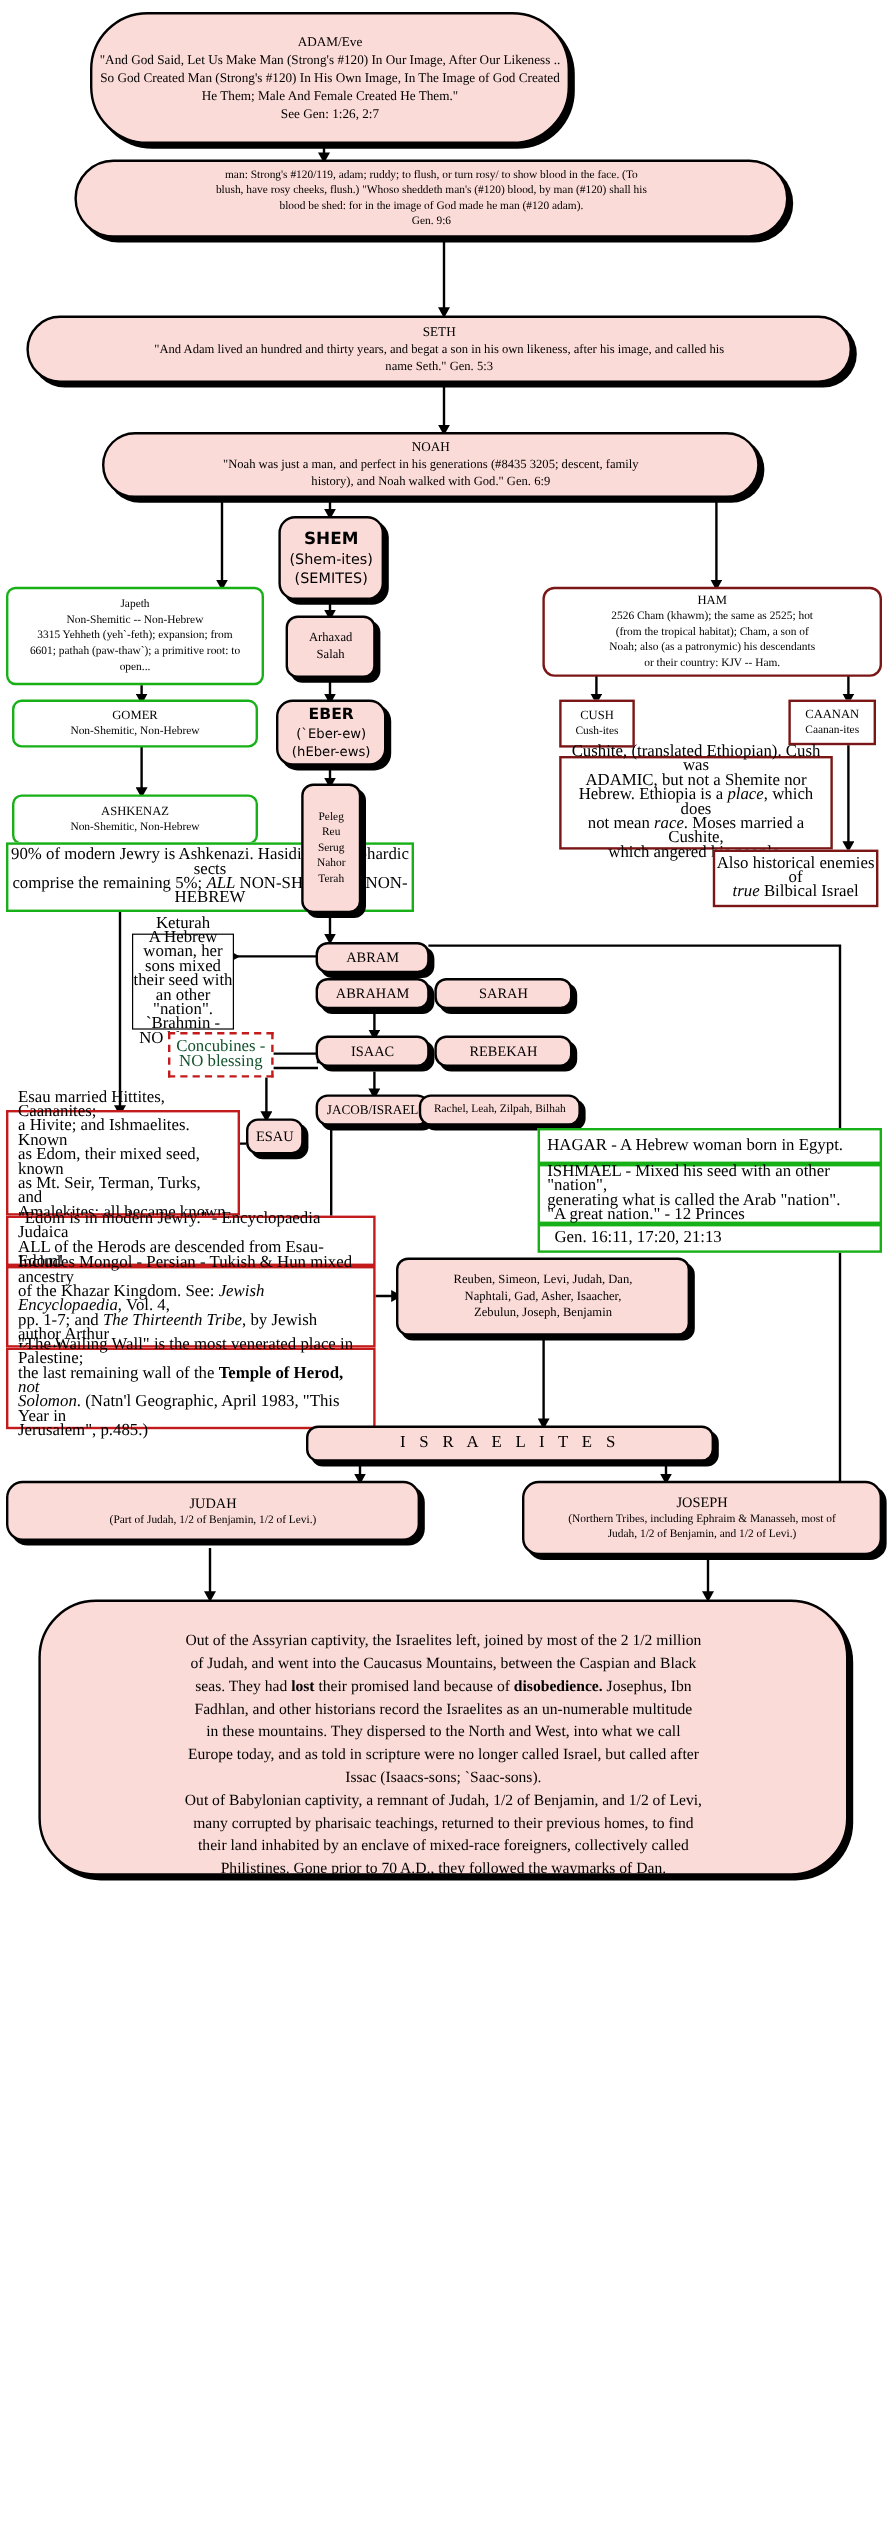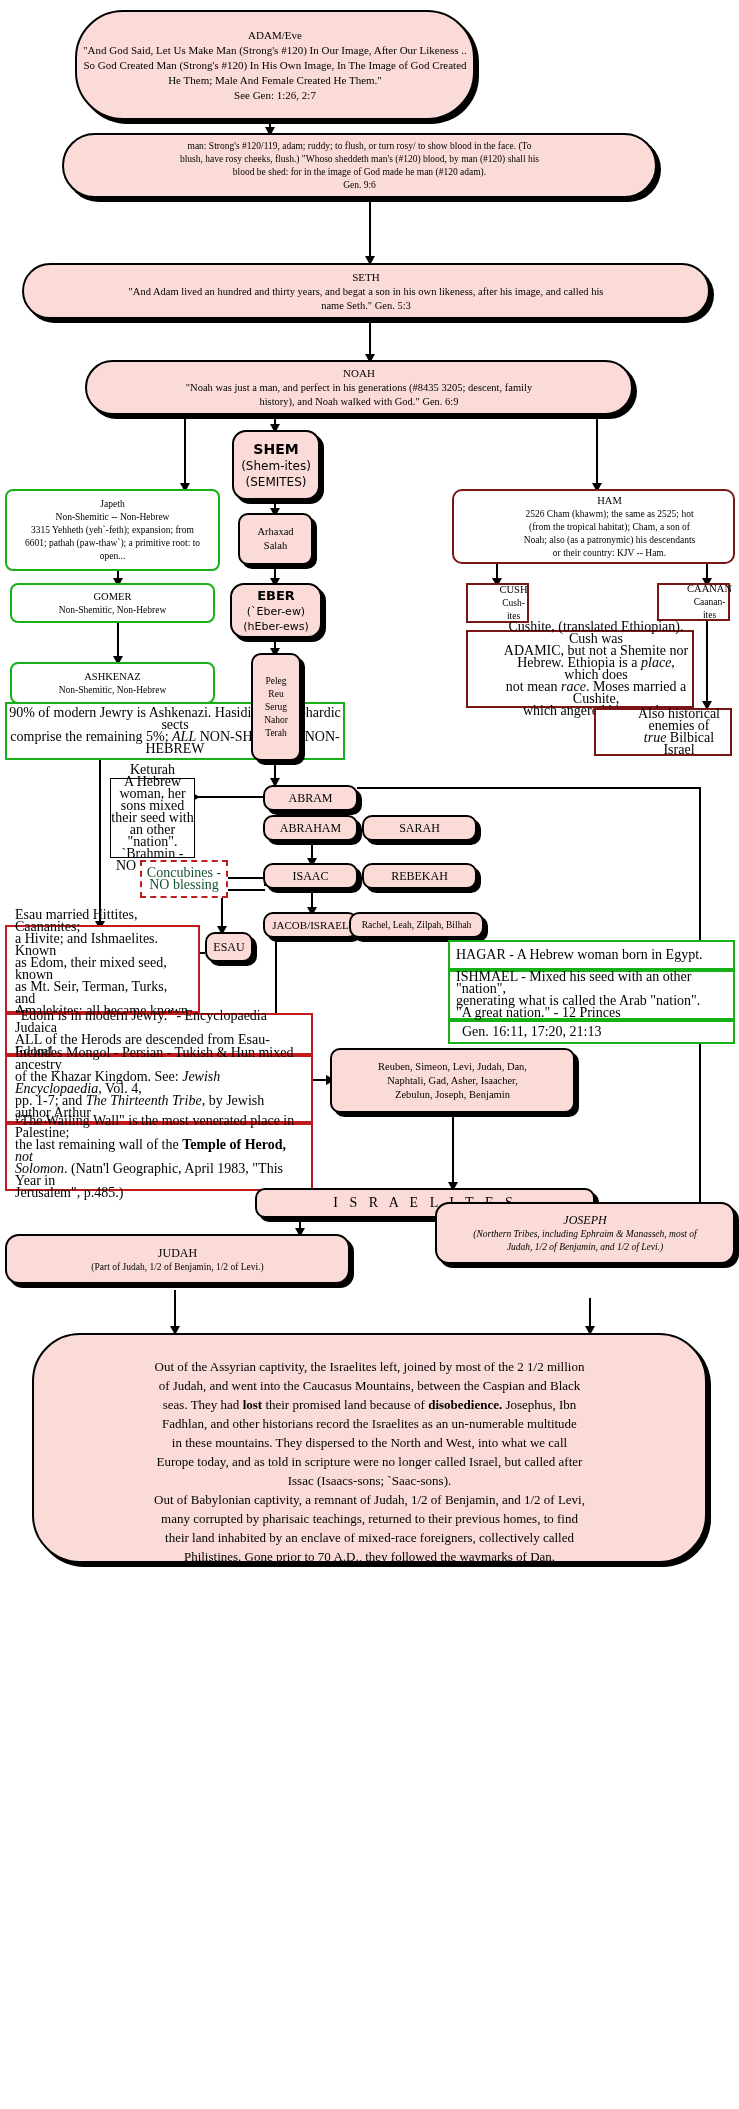--- a/index.html
+++ b/index.html
@@ -23,21 +23,21 @@
     box-shadow:4px 4px 0 0 #000000;
     color:#000;
   }
   .pink.r-sm{border-radius:10px;}
   .pink.r-md{border-radius:14px;}
   .pink.r-xl{border-radius:48px;}
 
   
   .green{background:#ffffff;border:2px solid #17b017;border-radius:8px;color:#000;justify-content:center;}
   .green.sq{border-radius:0;}
-  .maroon{background:#ffffff;border:2px solid #7b1616;border-radius:10px;color:#000;padding-left:32px;}
+  .maroon{background:#ffffff;border:2px solid #7b1616;border-radius:10px;color:#000;}
   .maroon.sq{border-radius:0;}
   .red{background:#ffffff;border:2px solid #c31b1b;border-radius:0;color:#000;}
   .plain{background:#ffffff;border:1px solid #000;border-radius:0;color:#000;}
   .dashed{background:#ffffff;border:2px dashed #c31b1b;border-radius:0;color:#14532d;}
   .ln{display:block;}
   .mono{font-family:"DejaVu Sans", sans-serif;}
   .b{font-weight:bold;}
   .i{font-style:italic;}
 
   .t8{font-size:14px;line-height:12px;}
@@ -324,21 +324,21 @@
 
 <div class="box pink r-sm" style="left:255px;top:1188px;width:340px;height:30px;">
   <span class="spacedcaps ln">I S R A E L I T E S</span>
 </div>
 
 <div class="box pink r-md" style="left:5px;top:1234px;width:345px;height:50px;">
   <span class="t12 ln">JUDAH</span>
   <span class="t9 ln">(Part of Judah, 1/2 of Benjamin, 1/2 of Levi.)</span>
 </div>
 
-<div class="box pink r-md" style="left:435px;top:1202px;width:300px;height:62px;font-style:italic;">
+<div class="box pink r-md" style="left:435px;top:1234px;width:300px;height:62px;">
   <span class="t12 ln">JOSEPH</span>
   <span class="t9 ln">(Northern Tribes, including Ephraim &amp; Manasseh, most of</span>
   <span class="t9 ln">Judah, 1/2 of Benjamin, and 1/2 of Levi.)</span>
 </div>
 
 <div class="box pink r-xl" style="left:32px;top:1333px;width:675px;height:230px;justify-content:flex-start;padding-top:22px;">
   <span class="t13 ln lh-lg">Out of the Assyrian captivity, the Israelites left, joined by most of the 2 1/2 million</span>
   <span class="t13 ln lh-lg">of Judah, and went into the Caucasus Mountains, between the Caspian and Black</span>
   <span class="t13 ln lh-lg"><span>seas.  They had </span><span class="b">lost</span><span> their promised land because of </span><span class="b">disobedience.</span><span>  Josephus, Ibn</span></span>
   <span class="t13 ln lh-lg">Fadhlan, and other historians record the Israelites as an un-numerable multitude</span>

